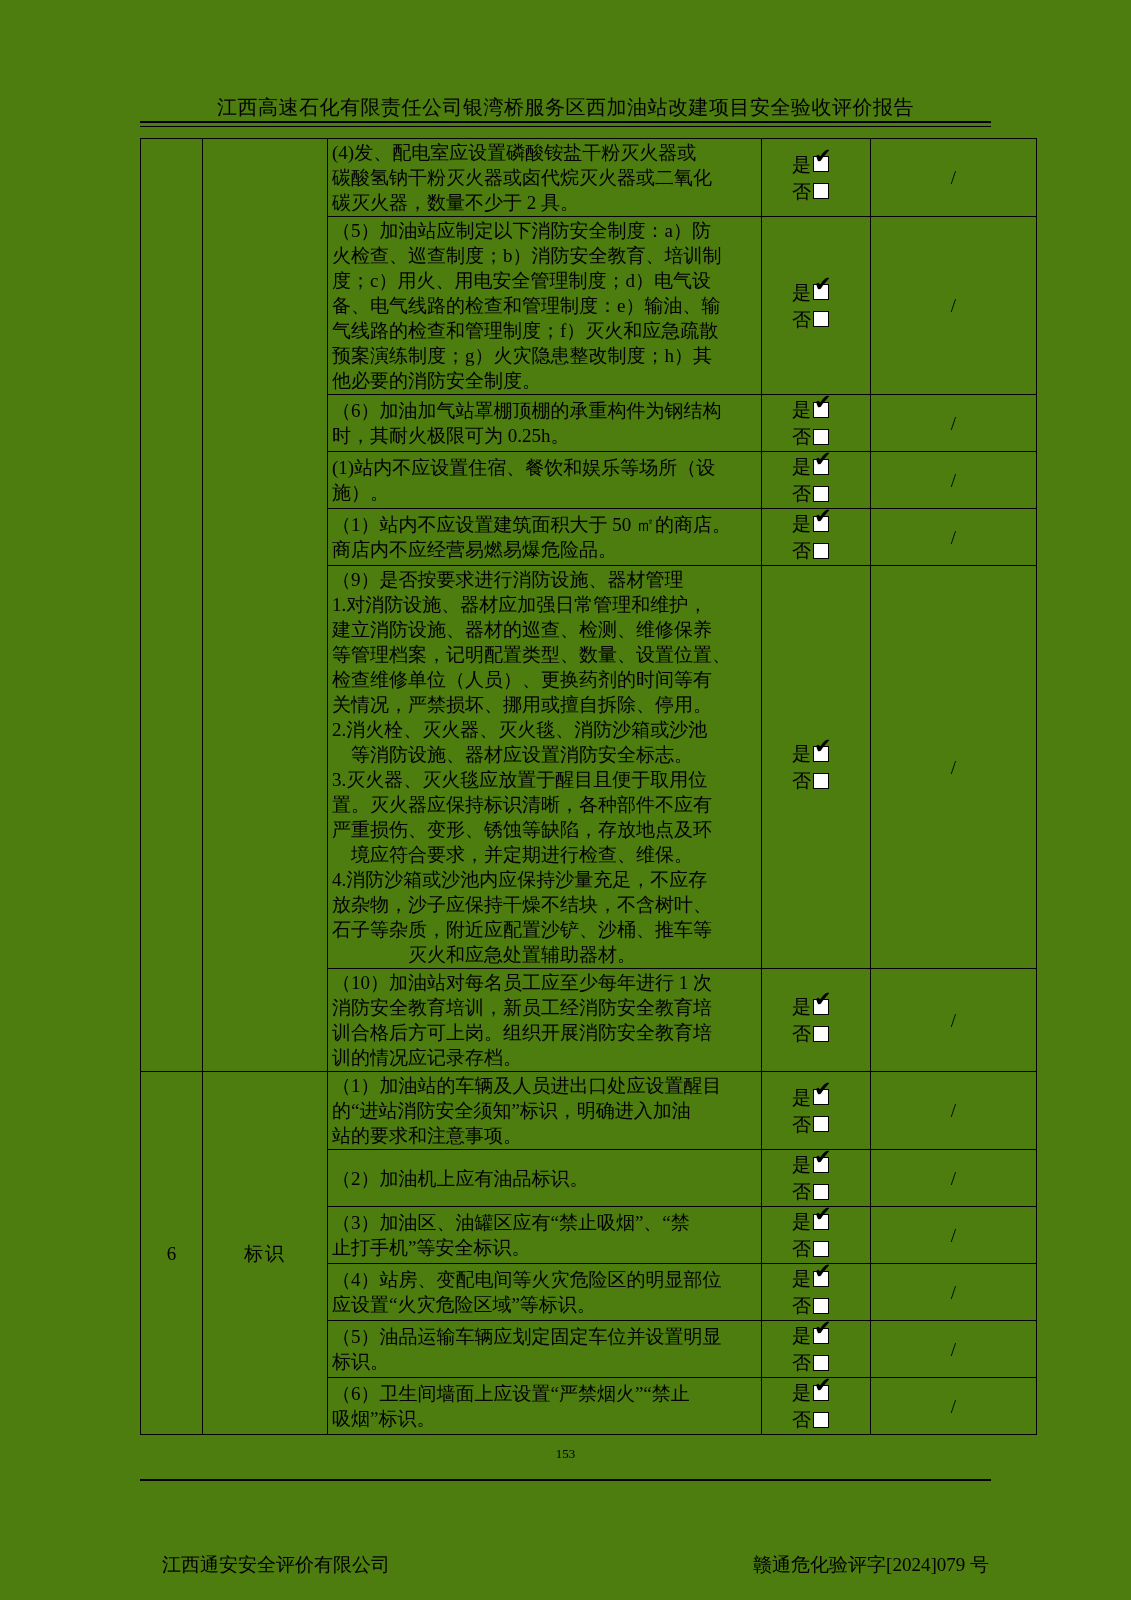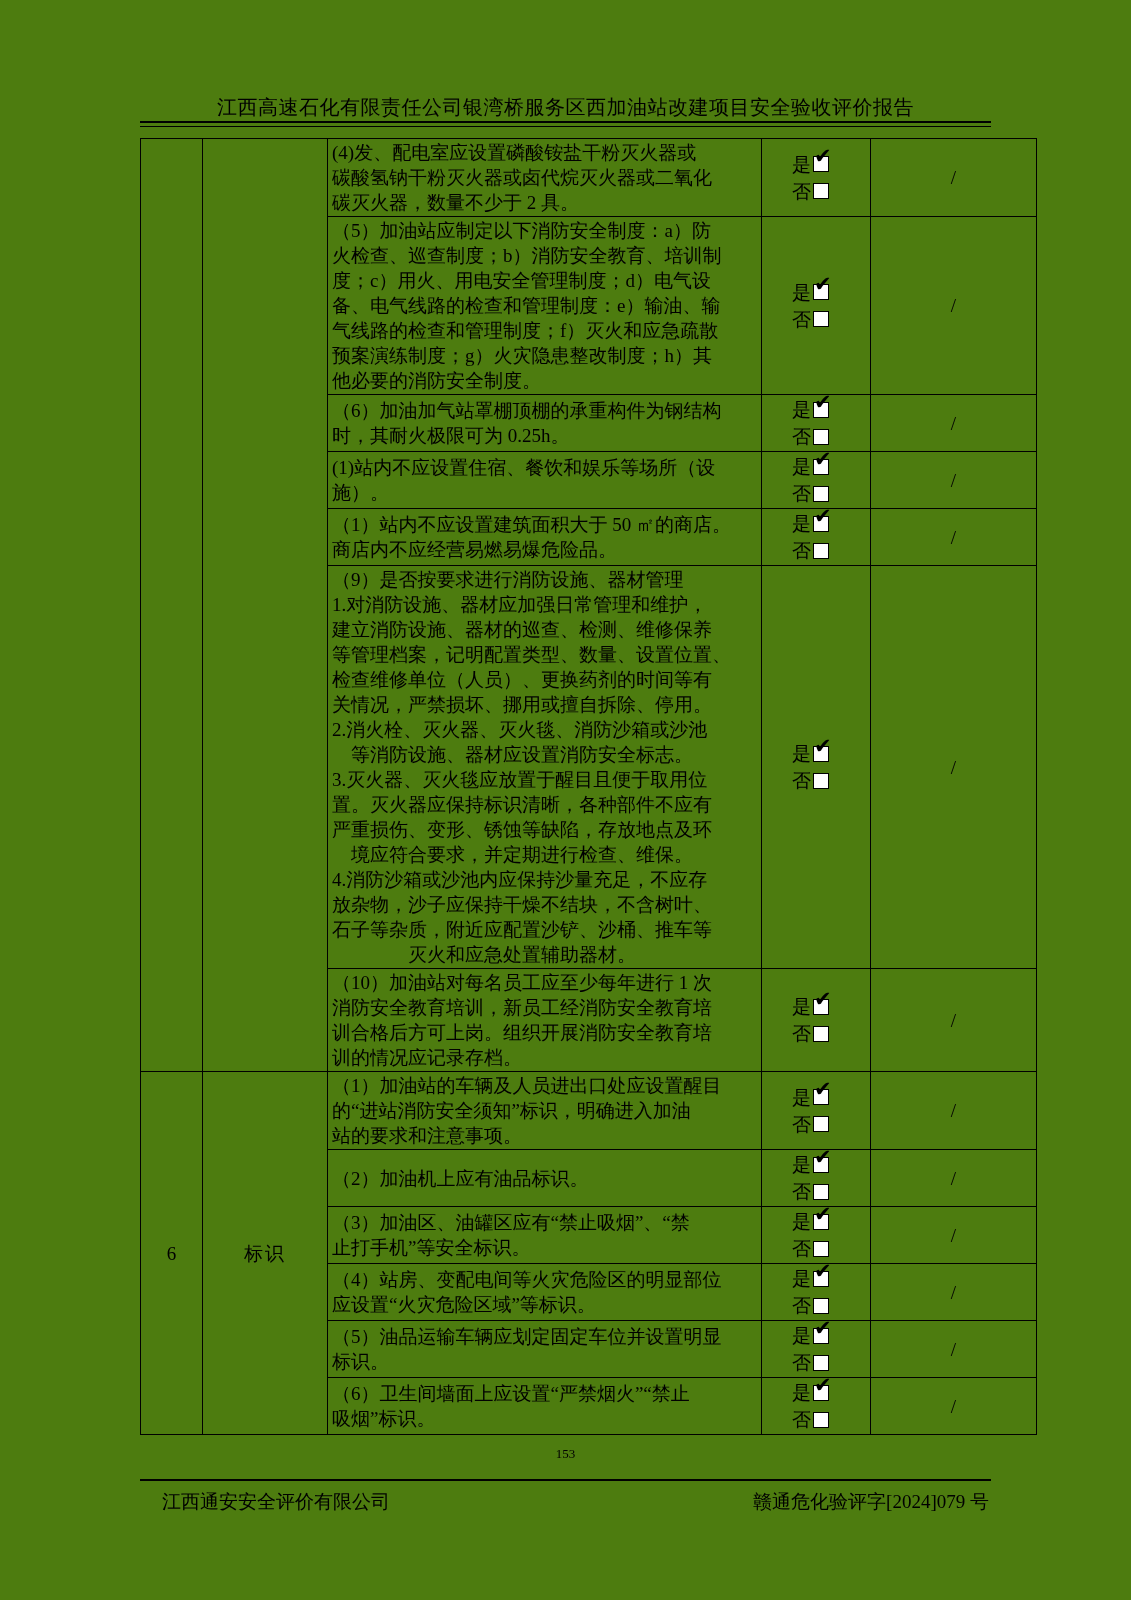--- a/index.html
+++ b/index.html
@@ -56,21 +56,21 @@
   
   .page-number{
     position:absolute;top:1446px;left:140px;width:851px;
     text-align:center;font-size:13px;
   }
   .footer-rule{
     position:absolute;top:1479px;left:140px;width:851px;
     border-top:2.5px solid #000;
   }
   .footer-row{
-    position:absolute;top:1489px;left:140px;width:851px;
+    position:absolute;top:1552px;left:140px;width:851px;
     display:flex;justify-content:space-between;
     font-size:19px;
   }
   .footer-left{padding-left:22px;}
   .footer-right{padding-right:2px;}
 </style>
 </head>
 <body>
 
 <div class="page">

